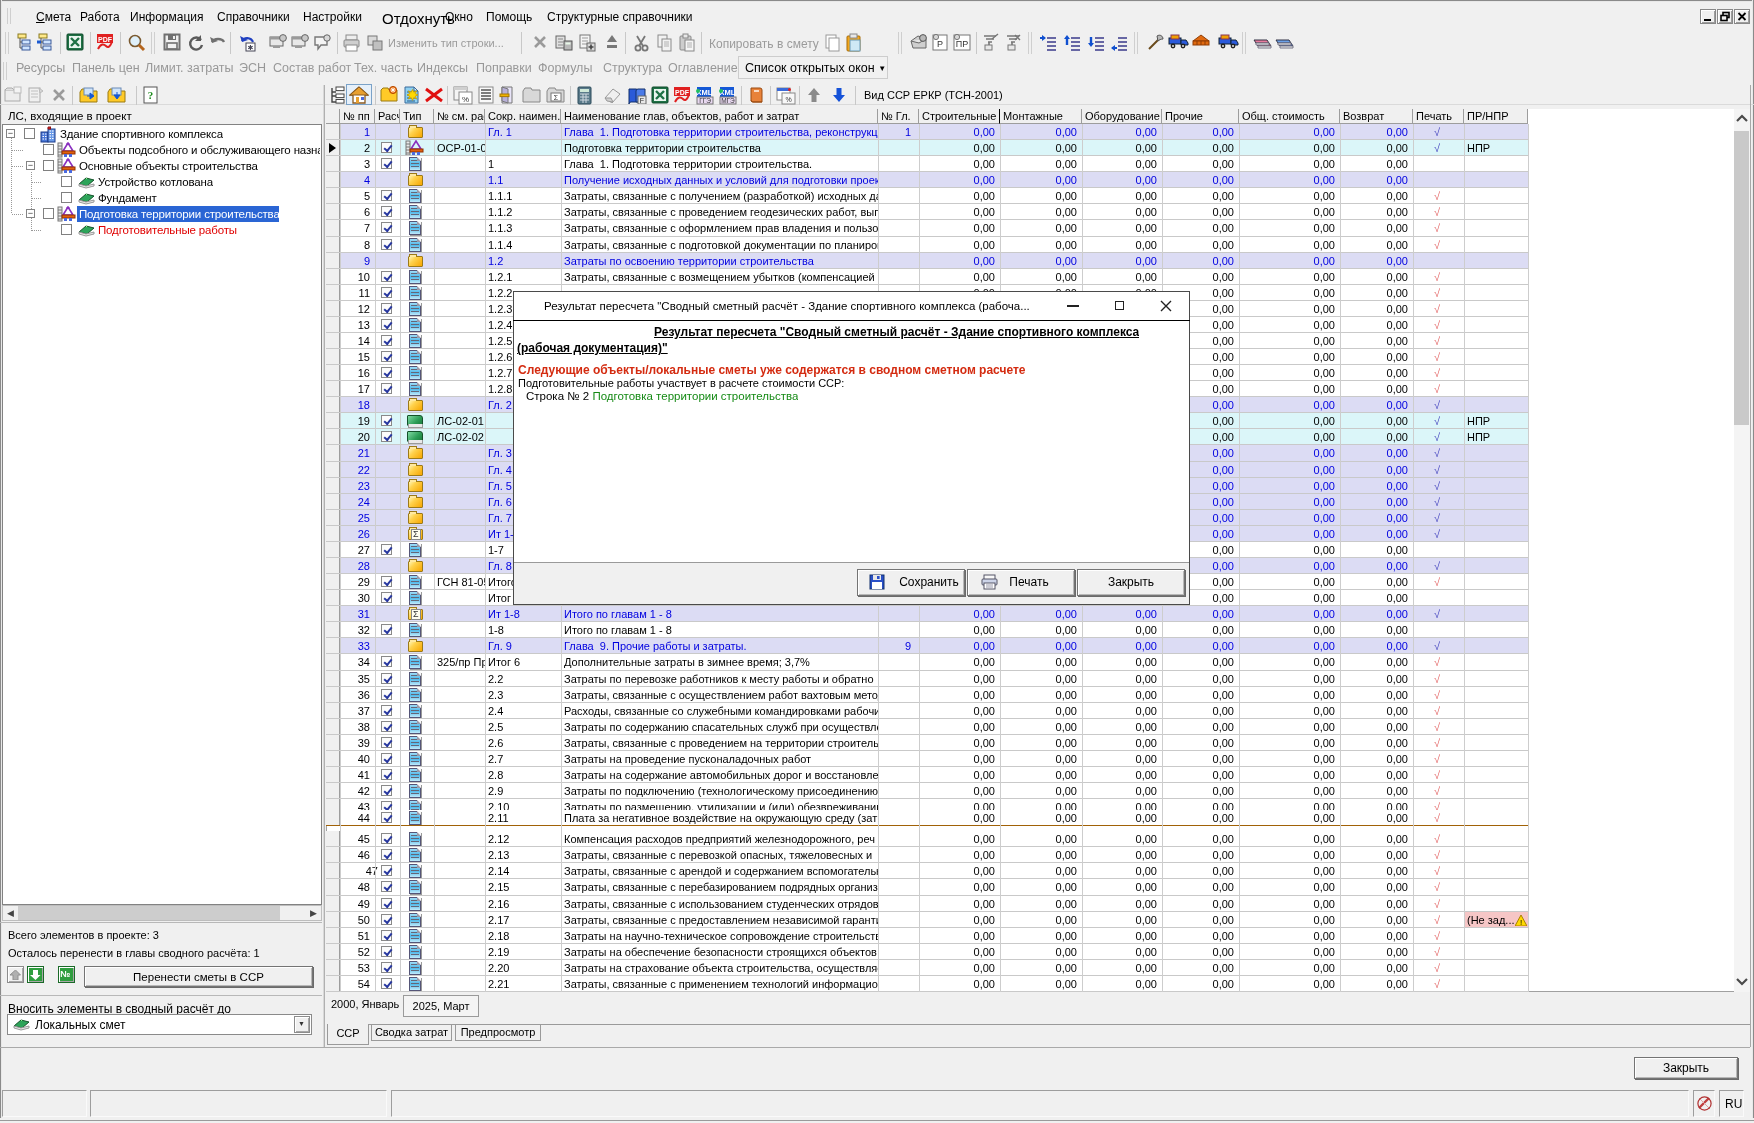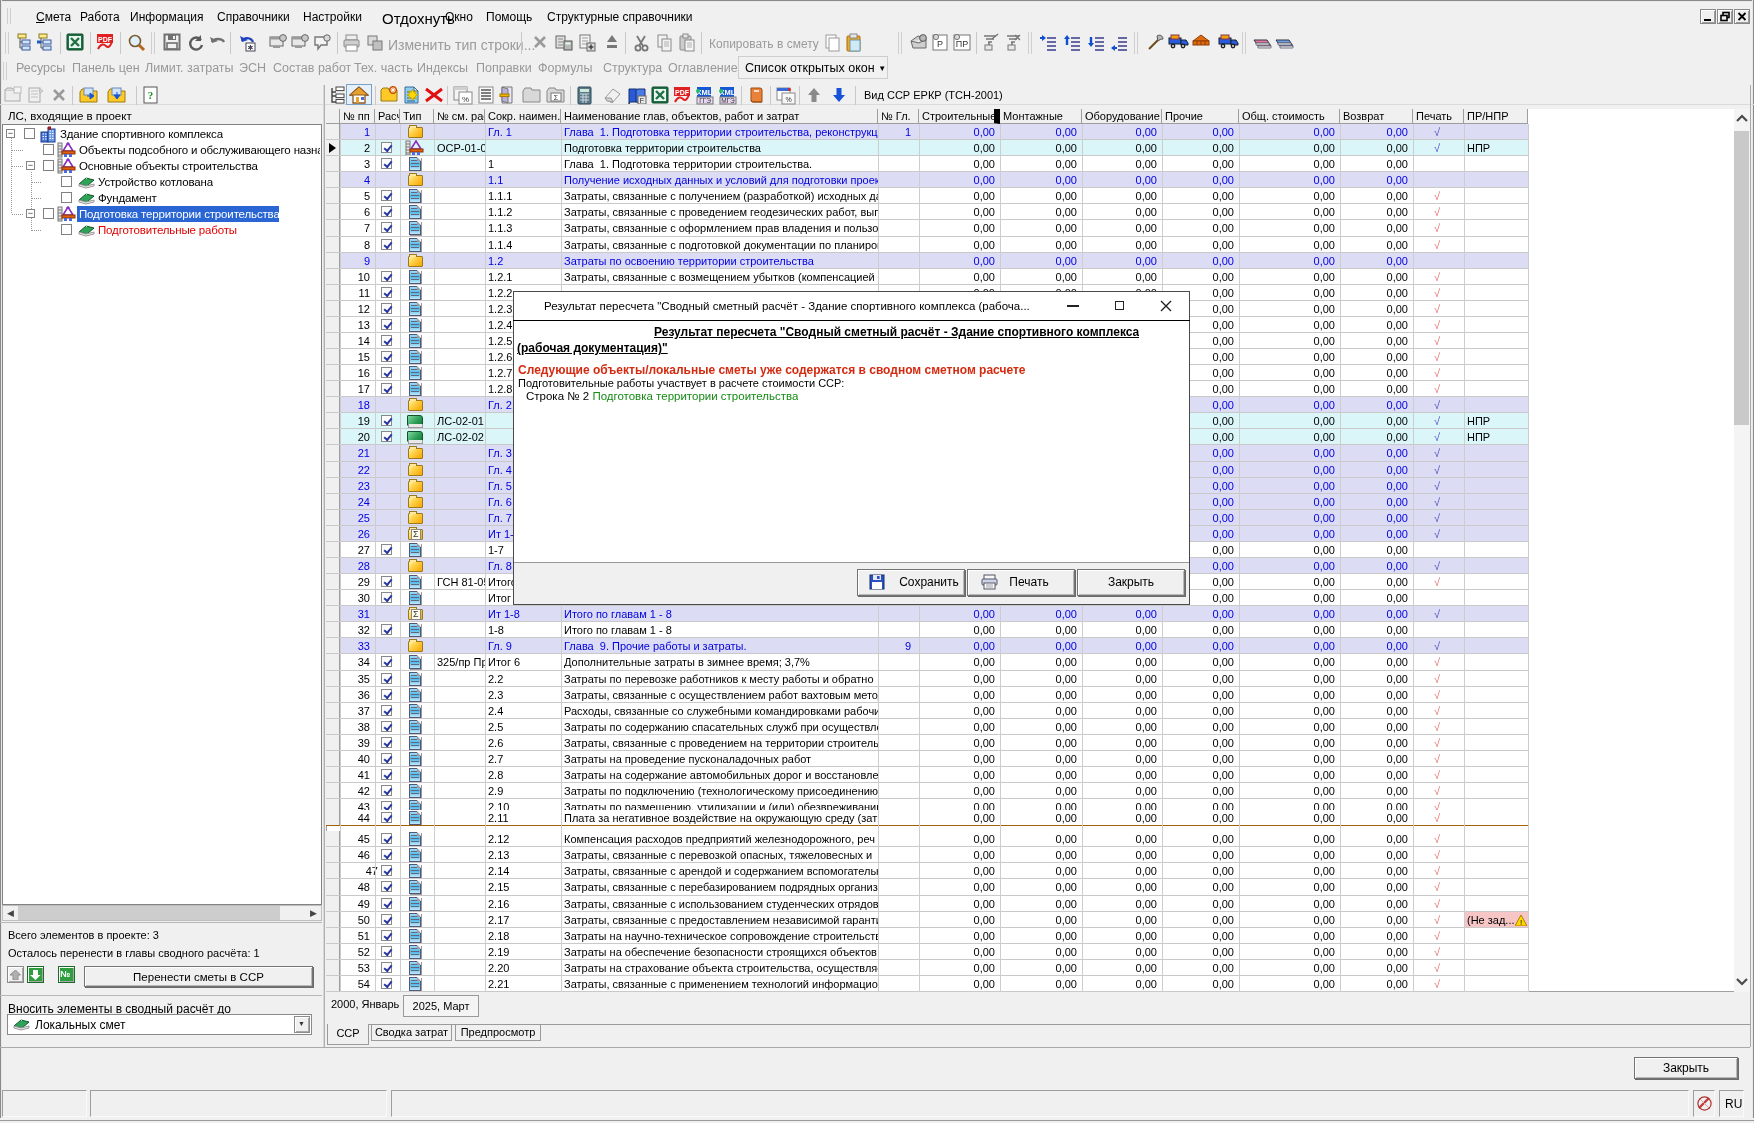--- a/index.html
+++ b/index.html
@@ -129,21 +129,21 @@
 <div class="tsep" style="left:337px;top:32px;height:22px"></div>
 <svg class="ab" style="left:342px;top:33px" width="20" height="20" viewBox="0 0 20 20">
     <rect x="4" y="2" width="11" height="5" fill="#eee" stroke="#8a8a8a"></rect>
     <rect x="2" y="7" width="15" height="7" rx="1" fill="#cfcfcf" stroke="#8a8a8a"></rect>
     <rect x="4" y="12" width="11" height="6" fill="#fff" stroke="#8a8a8a"></rect>
   </svg>
 <svg class="ab" style="left:365px;top:33px" width="20" height="20" viewBox="0 0 20 20">
     <rect x="3" y="3" width="9" height="9" fill="#dadada" stroke="#777"></rect>
     <rect x="8" y="8" width="9" height="9" fill="#c0c0c0" stroke="#777"></rect>
   </svg>
-<div class="t gtxt" style="left:388px;top:37px;font-size:14px">Изменить тип строки...</div>
+<div class="t gtxt" style="left:388px;top:37px;font-size:11px">Изменить тип строки...</div>
 <div class="tsep" style="left:521px;top:32px;height:22px"></div>
 <svg class="ab" style="left:531px;top:33px" width="18" height="18" viewBox="0 0 18 18">
     <path d="M4 4l10 10M14 4L4 14" stroke="#9a9a9a" stroke-width="2.6"></path>
   </svg>
 <svg class="ab" style="left:554px;top:33px" width="20" height="20" viewBox="0 0 20 20">
     <rect x="2" y="3" width="9" height="12" fill="#e0e0e0" stroke="#666"></rect>
     <path d="M4 6h5M4 9h5M4 12h5" stroke="#888"></path>
     <rect x="10" y="8" width="8" height="9" fill="#b8b8b8" stroke="#555"></rect>
     <rect x="11.5" y="9.5" width="5" height="2" fill="#e8f8e8"></rect>
   </svg>
@@ -542,21 +542,21 @@
 <div class="t" style="left:864px;top:89px;font-size:11px">Вид ССР ЕРКР (ТСН-2001)</div>
 <div class="ab" style="left:326px;top:109px;width:1408px;height:883px;background:#fff;border:1px solid #a0a0a0;border-right:none"></div>
 <div class="ab" style="left:326px;top:109px;width:14px;height:15px;background:#f0f0f0;border-right:1px solid #9d9d9d;border-bottom:1px solid #9d9d9d;overflow:hidden;white-space:nowrap;padding:1px 0 0 3px"></div>
 <div class="ab" style="left:340px;top:109px;width:35px;height:15px;background:#f0f0f0;border-right:1px solid #9d9d9d;border-bottom:1px solid #9d9d9d;overflow:hidden;white-space:nowrap;padding:1px 0 0 3px">№ пп</div>
 <div class="ab" style="left:375px;top:109px;width:25px;height:15px;background:#f0f0f0;border-right:1px solid #9d9d9d;border-bottom:1px solid #9d9d9d;overflow:hidden;white-space:nowrap;padding:1px 0 0 3px">Расч</div>
 <div class="ab" style="left:400px;top:109px;width:34px;height:15px;background:#f0f0f0;border-right:1px solid #9d9d9d;border-bottom:1px solid #9d9d9d;overflow:hidden;white-space:nowrap;padding:1px 0 0 3px">Тип</div>
 <div class="ab" style="left:434px;top:109px;width:51px;height:15px;background:#f0f0f0;border-right:1px solid #9d9d9d;border-bottom:1px solid #9d9d9d;overflow:hidden;white-space:nowrap;padding:1px 0 0 3px">№ см. рас</div>
 <div class="ab" style="left:485px;top:109px;width:76px;height:15px;background:#f0f0f0;border-right:1px solid #9d9d9d;border-bottom:1px solid #9d9d9d;overflow:hidden;white-space:nowrap;padding:1px 0 0 3px">Сокр. наимен.</div>
 <div class="ab" style="left:561px;top:109px;width:317px;height:15px;background:#f0f0f0;border-right:1px solid #9d9d9d;border-bottom:1px solid #9d9d9d;overflow:hidden;white-space:nowrap;padding:1px 0 0 3px">Наименование глав, объектов, работ и затрат</div>
 <div class="ab" style="left:878px;top:109px;width:41px;height:15px;background:#f0f0f0;border-right:1px solid #9d9d9d;border-bottom:1px solid #9d9d9d;overflow:hidden;white-space:nowrap;padding:1px 0 0 3px">№ Гл.</div>
-<div class="ab" style="left:919px;top:109px;width:81px;height:15px;background:#f0f0f0;border-right:6px solid #000000;border-bottom:1px solid #9d9d9d;overflow:hidden;white-space:nowrap;padding:1px 0 0 3px">Строительные</div>
+<div class="ab" style="left:919px;top:109px;width:81px;height:15px;background:#f0f0f0;border-right:1px solid #000000;border-bottom:1px solid #9d9d9d;overflow:hidden;white-space:nowrap;padding:1px 0 0 3px">Строительные</div>
 <div class="ab" style="left:1000px;top:109px;width:82px;height:15px;background:#f0f0f0;border-right:1px solid #9d9d9d;border-bottom:1px solid #9d9d9d;overflow:hidden;white-space:nowrap;padding:1px 0 0 3px">Монтажные</div>
 <div class="ab" style="left:1082px;top:109px;width:80px;height:15px;background:#f0f0f0;border-right:1px solid #9d9d9d;border-bottom:1px solid #9d9d9d;overflow:hidden;white-space:nowrap;padding:1px 0 0 3px">Оборудование</div>
 <div class="ab" style="left:1162px;top:109px;width:77px;height:15px;background:#f0f0f0;border-right:1px solid #9d9d9d;border-bottom:1px solid #9d9d9d;overflow:hidden;white-space:nowrap;padding:1px 0 0 3px">Прочие</div>
 <div class="ab" style="left:1239px;top:109px;width:101px;height:15px;background:#f0f0f0;border-right:1px solid #9d9d9d;border-bottom:1px solid #9d9d9d;overflow:hidden;white-space:nowrap;padding:1px 0 0 3px">Общ. стоимость</div>
 <div class="ab" style="left:1340px;top:109px;width:73px;height:15px;background:#f0f0f0;border-right:1px solid #9d9d9d;border-bottom:1px solid #9d9d9d;overflow:hidden;white-space:nowrap;padding:1px 0 0 3px">Возврат</div>
 <div class="ab" style="left:1413px;top:109px;width:51px;height:15px;background:#f0f0f0;border-right:1px solid #9d9d9d;border-bottom:1px solid #9d9d9d;overflow:hidden;white-space:nowrap;padding:1px 0 0 3px">Печать</div>
 <div class="ab" style="left:1464px;top:109px;width:64px;height:15px;background:#f0f0f0;border-right:1px solid #9d9d9d;border-bottom:1px solid #9d9d9d;overflow:hidden;white-space:nowrap;padding:1px 0 0 3px">ПР/НПР</div>
 <div class="ab" style="left:1528px;top:109px;width:206px;height:15px;background:#fff"></div>
 <div class="row" style="top:124px;height:16px;background:#dcdcf4;color:#0000e0;border-bottom:1px solid #c9c9c9">
     <div class="cell" style="left:0;width:14px;background:#f0f0f0;border-right:1px solid #9d9d9d"></div>

